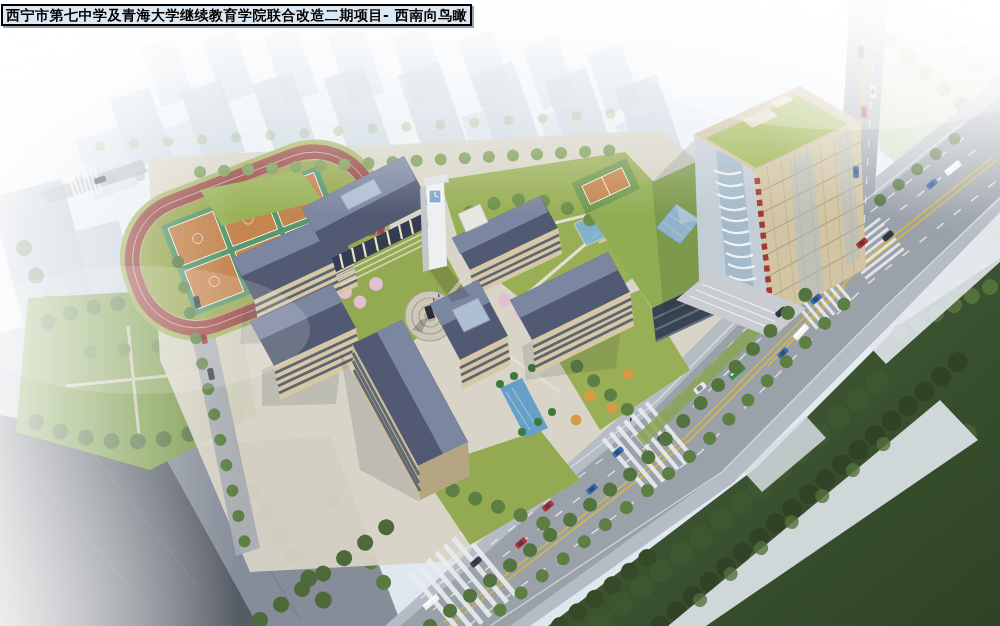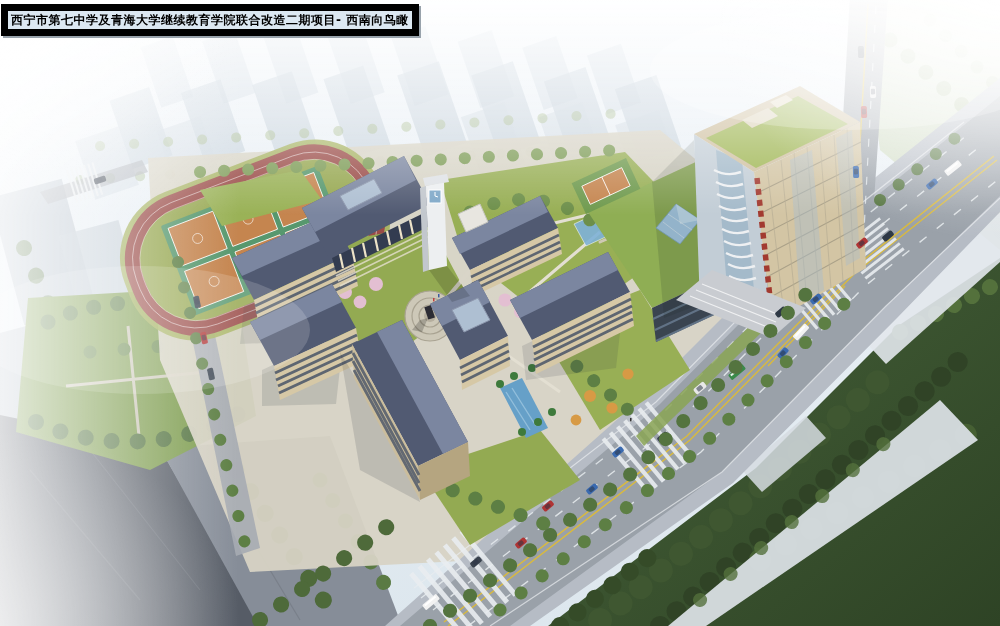--- a/index.html
+++ b/index.html
@@ -1,21 +1,21 @@
 <!DOCTYPE html>
 <html><head>
 <meta charset="utf-8">
 <style>
   html,body{margin:0;padding:0;background:#cfd9e2;}
   .stage{position:relative;width:1000px;height:626px;overflow:hidden;
          font-family:"DejaVu Sans","Liberation Sans",sans-serif;}
   .stage svg{position:absolute;left:0;top:0;display:block;}
   .caption{position:absolute;left:1px;top:4px;z-index:10;
-    background:#dce8f2;border:7px solid #000000;box-shadow:2px 2px 0 #98a2ab;
-    padding:0 3px;font-size:12px;font-weight:bold;line-height:18px;
+    background:#dce8f2;border:2px solid #000000;box-shadow:2px 2px 0 #98a2ab;
+    padding:0 3px;font-size:14px;font-weight:bold;line-height:18px;
     color:#000;letter-spacing:.5px;white-space:nowrap;}
 </style>
 </head>
 <body>
 
 <div class="stage">
 <svg width="1000" height="626" viewBox="0 0 1000 626">
 <defs>
   <linearGradient id="gSky" x1="0" y1="0" x2="0" y2="1">
     <stop offset="0" stop-color="#eef3f8"></stop>

